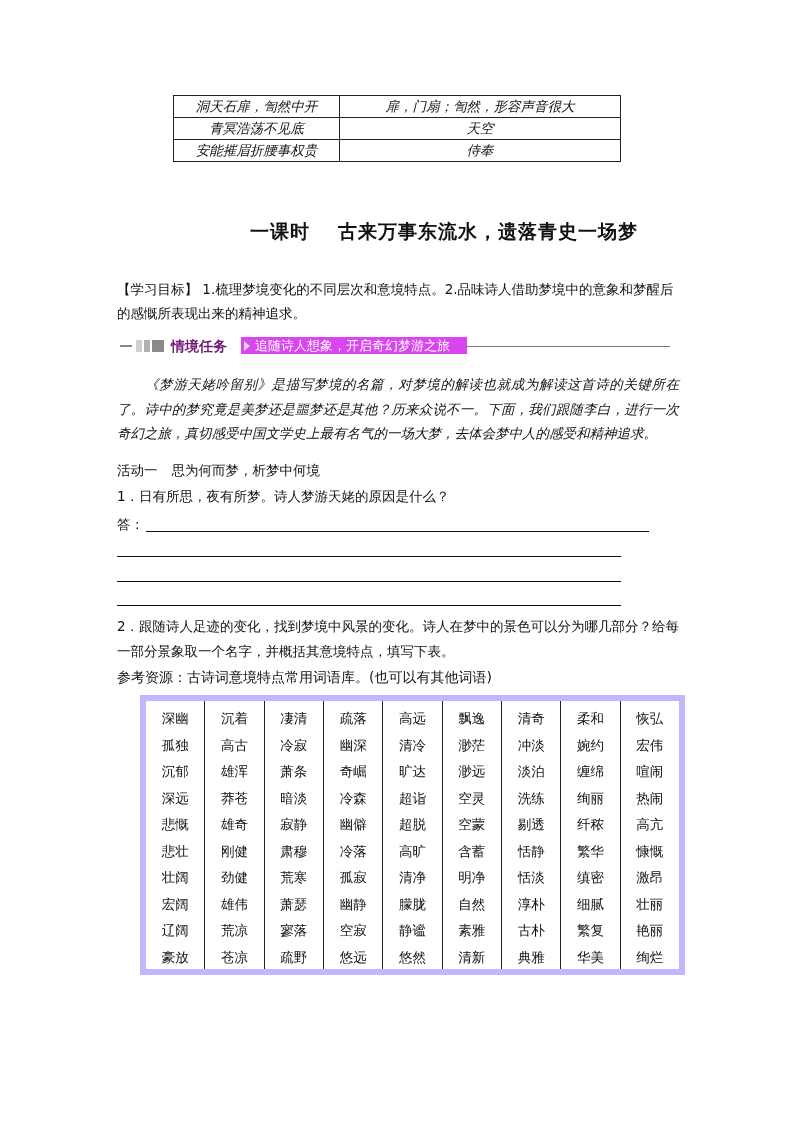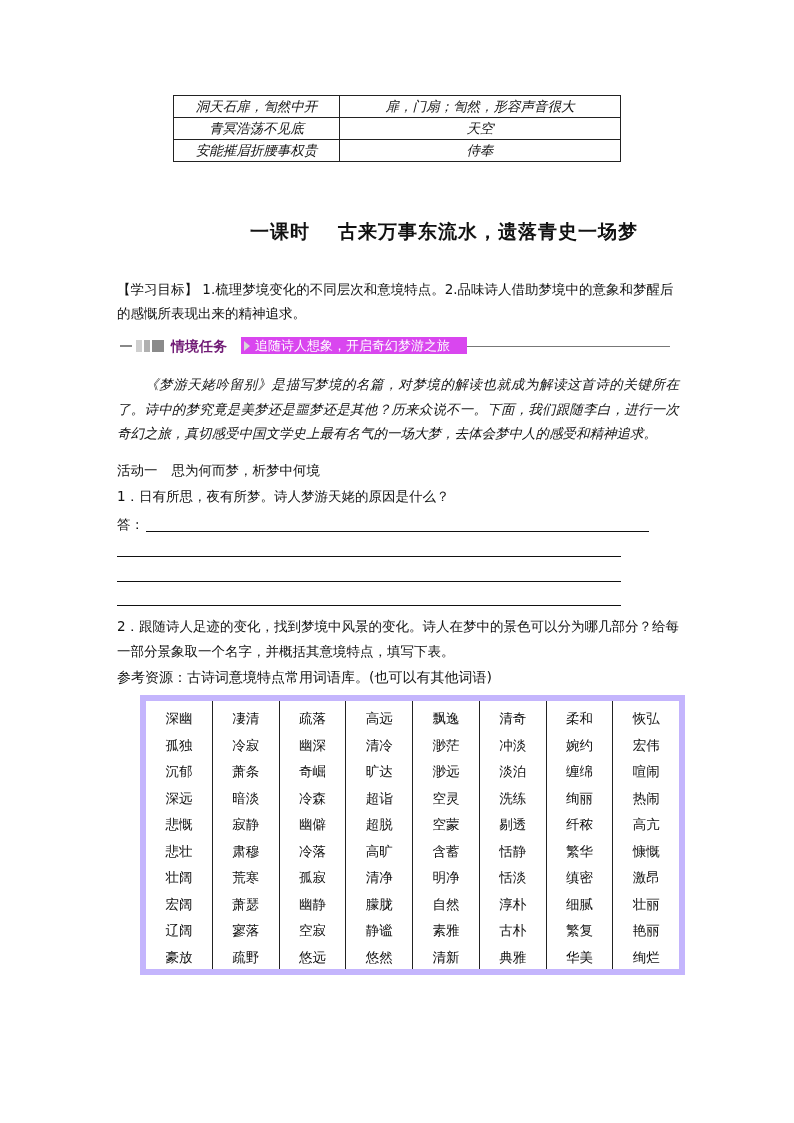--- a/index.html
+++ b/index.html
@@ -116,20 +116,32 @@
     <div class="w">沉郁</div>
     <div class="w">深远</div>
     <div class="w">悲慨</div>
     <div class="w">悲壮</div>
     <div class="w">壮阔</div>
     <div class="w">宏阔</div>
     <div class="w">辽阔</div>
     <div class="w">豪放</div>
   </div>
   <div class="col">
+    <div class="w">沉着</div>
+    <div class="w">高古</div>
+    <div class="w">雄浑</div>
+    <div class="w">莽苍</div>
+    <div class="w">雄奇</div>
+    <div class="w">刚健</div>
+    <div class="w">劲健</div>
+    <div class="w">雄伟</div>
+    <div class="w">荒凉</div>
+    <div class="w">苍凉</div>
+  </div>
+  <div class="col">
     <div class="w">凄清</div>
     <div class="w">冷寂</div>
     <div class="w">萧条</div>
     <div class="w">暗淡</div>
     <div class="w">寂静</div>
     <div class="w">肃穆</div>
     <div class="w">荒寒</div>
     <div class="w">萧瑟</div>
     <div class="w">寥落</div>
     <div class="w">疏野</div>

